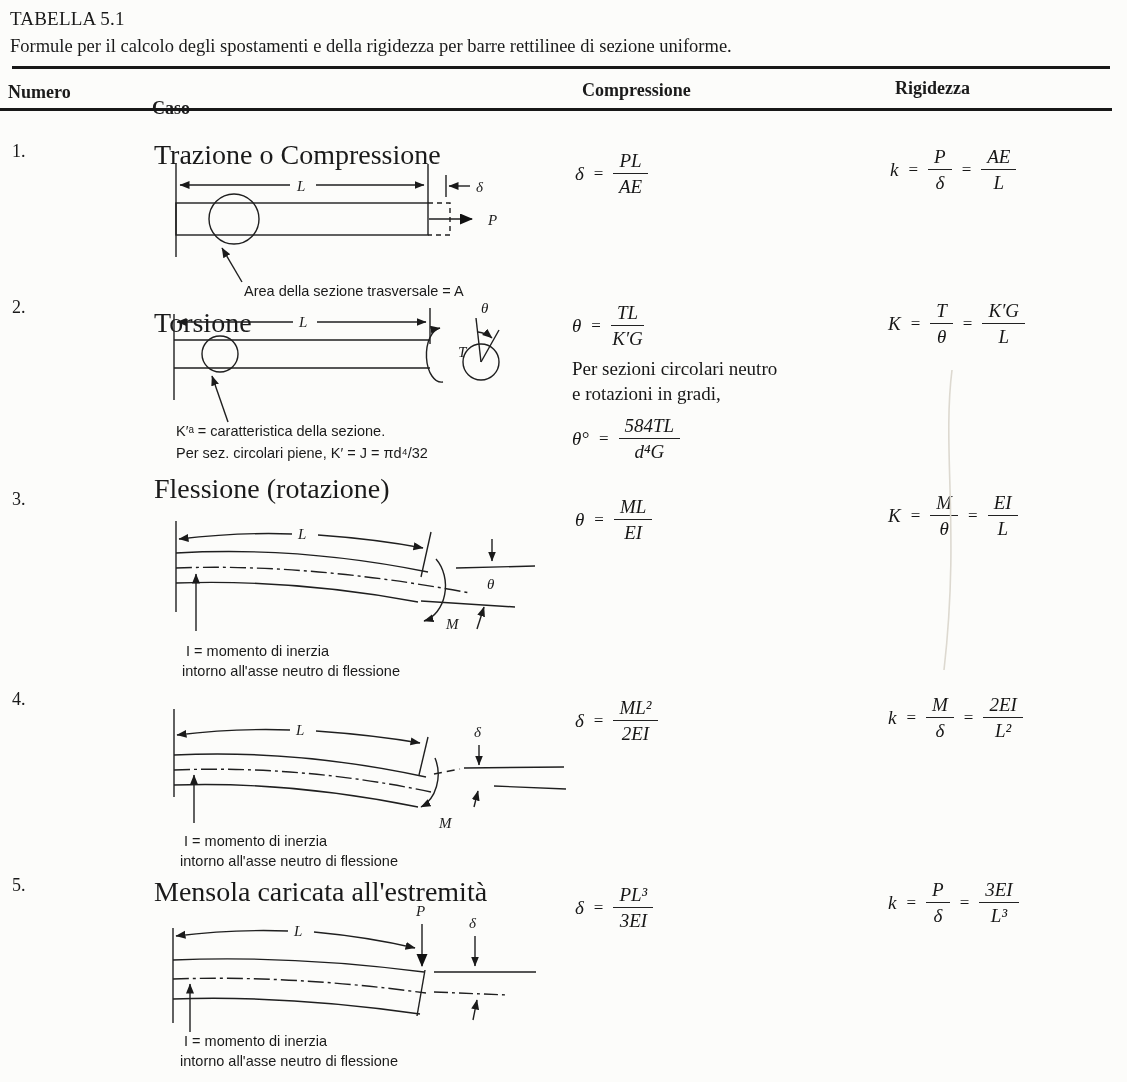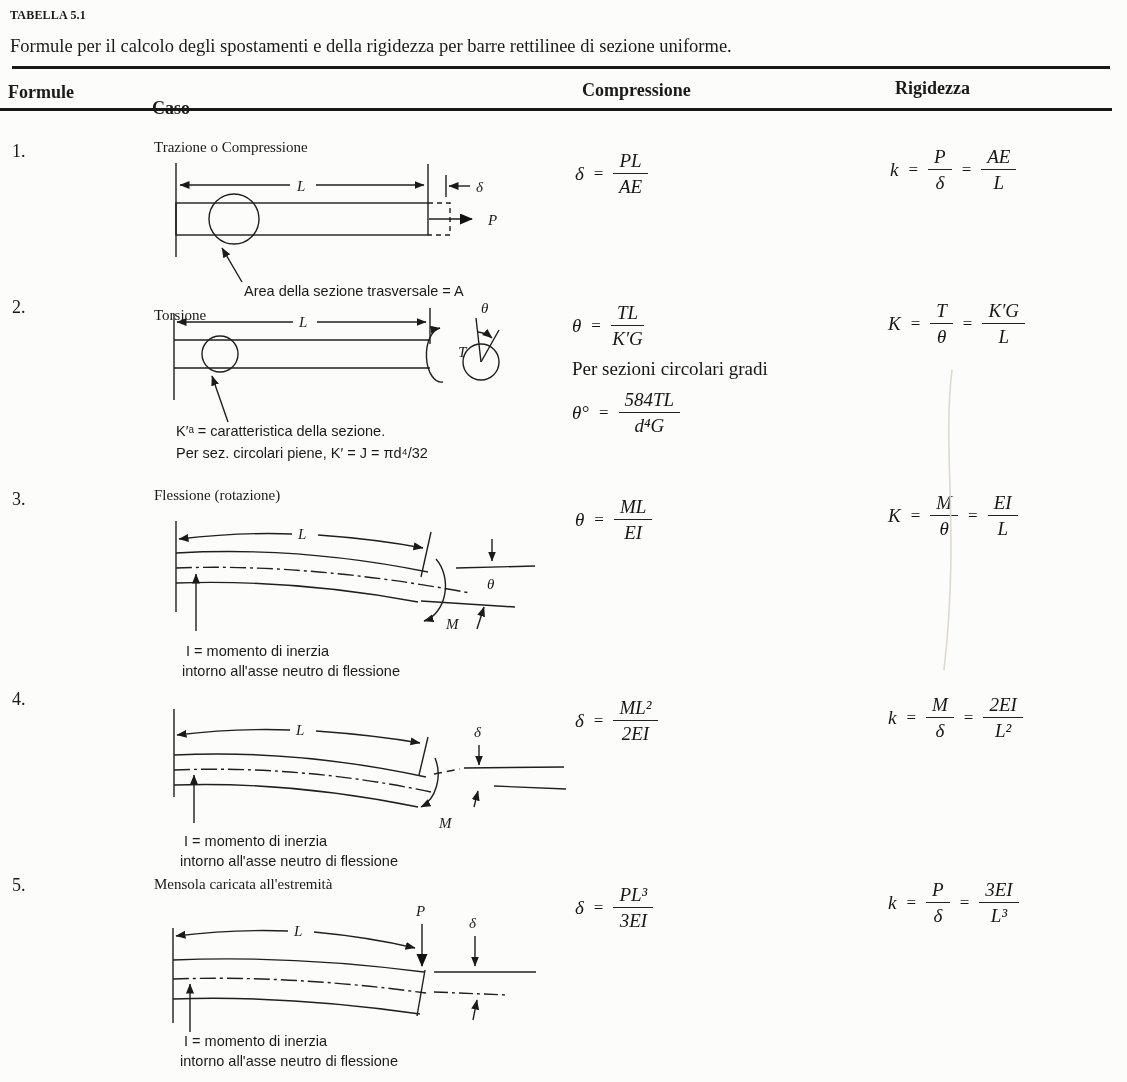--- a/index.html
+++ b/index.html
@@ -1,24 +1,24 @@
 <!DOCTYPE html>
 <html><head>
 <meta charset="utf-8">
 <style>
   html,body{margin:0;padding:0;background:#ffffff;}
   .page{position:relative;width:1127px;height:1082px;background:#fcfcfa;overflow:hidden;
         font-family:"Liberation Serif",serif;color:#1a1a1a;}
   .abs{position:absolute;}
-  .title{font-size:12px;font-weight:bold;letter-spacing:.2px;}
+  .title{font-size:19px;font-weight:normal;letter-spacing:.2px;}
   .subtitle{font-size:18.5px;font-weight:normal;}
   .rule{background:#181818;}
   .colhead{font-size:18px;font-weight:bold;}
   .rownum{font-size:18px;}
-  .caso{font-size:15px;}
+  .caso{font-size:28px;}
   .formula{display:flex;align-items:center;gap:10px;font-style:italic;font-size:19px;color:#171717;}
   .formula .eq{font-style:normal;font-size:17px;}
   .frac{display:inline-flex;flex-direction:column;align-items:center;line-height:1.12;}
   .frac .num{padding:0 6px 2px;border-bottom:1.5px solid #222;}
   .frac .den{padding-top:2px;}
   .sposttext{font-style:normal;font-size:19px;line-height:1.35;color:#171717;}
   .dg line,.dg path,.dg rect,.dg circle{stroke:#1f1f1f;stroke-width:1.4;fill:none;}
   .dg text{font-family:"Liberation Serif",serif;font-style:italic;font-size:15px;fill:#1a1a1a;
            stroke:none;}
   .dg text.note{font-family:"Liberation Sans",sans-serif;font-style:normal;font-size:14.5px;}
@@ -38,21 +38,21 @@
         <path d="M0,0 L13,5.5 L0,11 Z" fill="#111" stroke="none"></path>
       </marker>
     </defs>
   </svg>
 
   <div class="abs title" style="left:10px;top:8px;">TABELLA 5.1</div>
   <div class="abs subtitle" style="left:10px;top:36px;">Formule per il calcolo degli spostamenti e della rigidezza per barre rettilinee di sezione uniforme.</div>
 
   <div class="abs rule" style="left:12px;top:66px;width:1098px;height:3px;"></div>
 
-  <div class="abs colhead" style="left:8px;top:82px;">Formule</div>
+  <div class="abs colhead" style="left:8px;top:82px;">Numero</div>
   <div class="abs colhead" style="left:152px;top:98px;">Caso</div>
   <div class="abs colhead" style="left:582px;top:80px;">Compressione</div>
   <div class="abs colhead" style="left:895px;top:78px;">Rigidezza</div>
 
   <div class="abs rule" style="left:0px;top:108px;width:1112px;height:3px;"></div>
 
   <div class="abs rownum" style="left:12px;top:141px;">1.</div>
   <div class="abs caso" style="left:154px;top:139px;">Trazione o Compressione</div>
 
   <svg class="abs dg" style="left:170px;top:160px;" width="340" height="145" viewBox="0 0 340 145">
@@ -134,21 +134,22 @@
 
   <div class="abs" style="left:572px;top:302px;width:300px;">
     <div class="formula">
       <span>θ</span>
       <span class="eq">=</span>
       <span class="frac">
         <span class="num">TL</span>
         <span class="den">K′G</span>
       </span>
     </div>
-    <div class="sposttext" style="margin-top:6px;">Per sezioni circolari gradi</div>
+    <div class="sposttext" style="margin-top:6px;">Per sezioni circolari neutro</div>
+    <div class="sposttext">e rotazioni in gradi,</div>
     <div class="formula" style="margin-top:8px;">
       <span>θ°</span>
       <span class="eq">=</span>
       <span class="frac">
         <span class="num">584TL</span>
         <span class="den">d⁴G</span>
       </span>
     </div>
   </div>
 
@@ -160,21 +161,21 @@
       <span class="den">θ</span>
     </span>
     <span class="eq">=</span>
     <span class="frac">
       <span class="num">K′G</span>
       <span class="den">L</span>
     </span>
   </div>
 
   <div class="abs rownum" style="left:12px;top:489px;">3.</div>
-  <div class="abs caso" style="left:154px;top:487px;">Flessione (rotazione)</div>
+  <div class="abs caso" style="left:154px;top:473px;">Flessione (rotazione)</div>
 
   <svg class="abs dg" style="left:170px;top:515px;" width="375" height="170" viewBox="0 0 375 170">
     <line x1="6" y1="6" x2="6" y2="97" stroke-width="1.7"></line>
     <g>
       <path d="M 9 24 Q 70 17 122 19" marker-start="url(#ar)"></path>
       <path d="M 148 20 Q 205 24 253 33" marker-end="url(#ar)"></path>
       <text x="128" y="24">L</text>
     </g>
     <path d="M 6 38 Q 130 31 258 57"></path>
     <path d="M 6 68 Q 125 64 248 87"></path>

